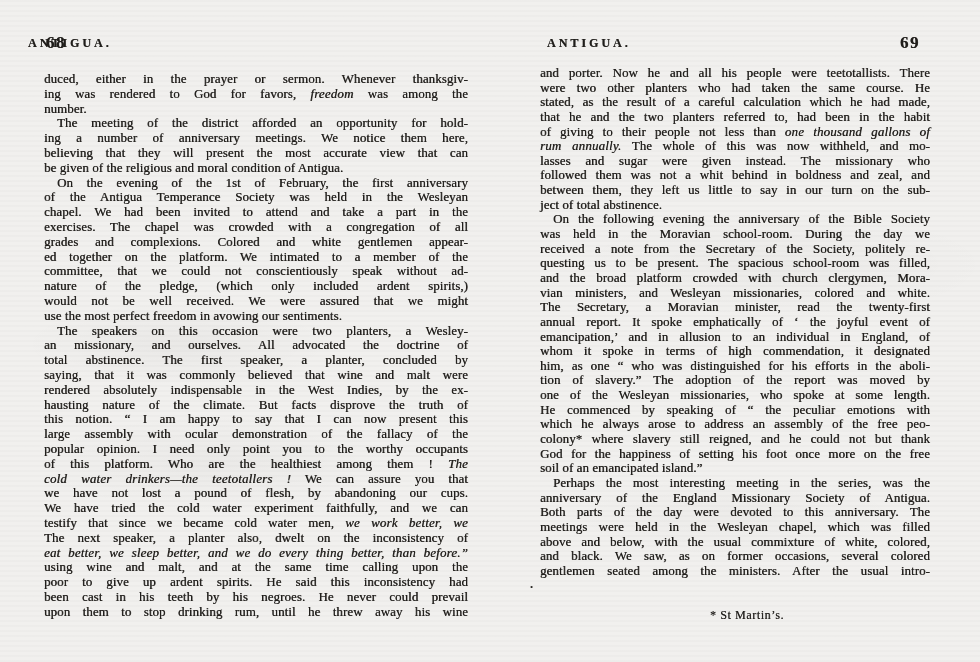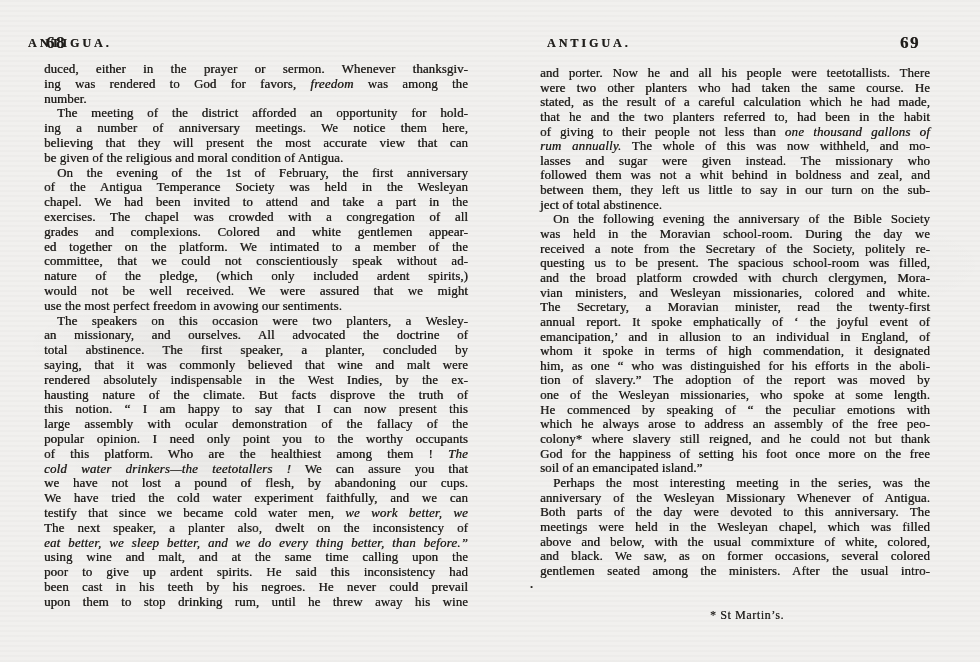--- a/index.html
+++ b/index.html
@@ -29,21 +29,21 @@
   }
   .page-left .running{transform:translateX(-16px);}
   .page-right .running{transform:translateX(7px);}
   .pagenum{
     position:absolute;top:-3px;font-size:17px;font-weight:bold;letter-spacing:1.5px;
     text-shadow:0.3px 0 0 rgba(32,30,27,0.7);
   }
   .page-left .pagenum{left:2px;}
   .page-right .pagenum{right:10px;}
   .body-text{position:absolute;left:0;right:0;}
-  .page-left .body-text{top:62px;}
+  .page-left .body-text{top:72px;}
   .page-right .body-text{top:66px;}
   .line{
     font-size:12.9px;line-height:14.8px;height:14.8px;
     text-align:justify;text-align-last:justify;
     letter-spacing:0.1px;
     text-shadow:0.38px 0 0 rgba(32,30,27,0.8);
   }
   .page-right .line{line-height:14.65px;height:14.65px;}
   .line.last{text-align:left;text-align-last:left;}
   .line.indent{text-indent:13px;}
@@ -138,21 +138,21 @@
       <div class="line"><span>whom it spoke in terms of high commendation, it designated</span></div>
       <div class="line"><span>him, as one “ who was distinguished for his efforts in the aboli-</span></div>
       <div class="line"><span>tion of slavery.”  The adoption of the report was moved by</span></div>
       <div class="line"><span>one of the Wesleyan missionaries, who spoke at some length.</span></div>
       <div class="line"><span>He commenced by speaking of “ the peculiar emotions with</span></div>
       <div class="line"><span>which he always arose to address an assembly of the free peo-</span></div>
       <div class="line"><span>colony* where slavery still reigned, and he could not but thank</span></div>
       <div class="line"><span>God for the happiness of setting his foot once more on the free</span></div>
       <div class="line last"><span>soil of an emancipated island.”</span></div>
       <div class="line indent"><span>Perhaps the most interesting meeting in the series, was the</span></div>
-      <div class="line"><span>anniversary of the Wesleyan Missionary Whenever of Antigua.</span></div>
+      <div class="line"><span>anniversary of the England Missionary Society of Antigua.</span></div>
       <div class="line"><span>Both parts of the day were devoted to this anniversary.  The</span></div>
       <div class="line"><span>meetings were held in the Wesleyan chapel, which was filled</span></div>
       <div class="line"><span>above and below, with the usual commixture of white, colored,</span></div>
       <div class="line"><span>and black.  We saw, as on former occasions, several colored</span></div>
       <div class="line"><span>gentlemen seated among the ministers.  After the usual intro-</span></div>
     </div>
   <div class="margin-dot">•</div>
   <div class="footnote">* St Martin’s.</div>
 </div>
 

